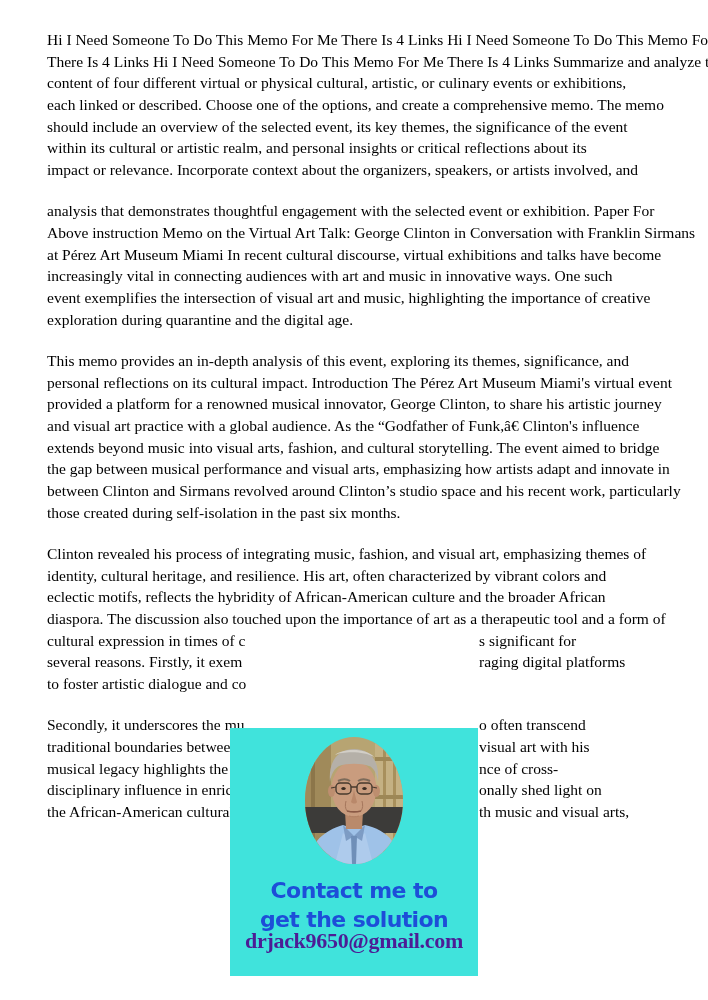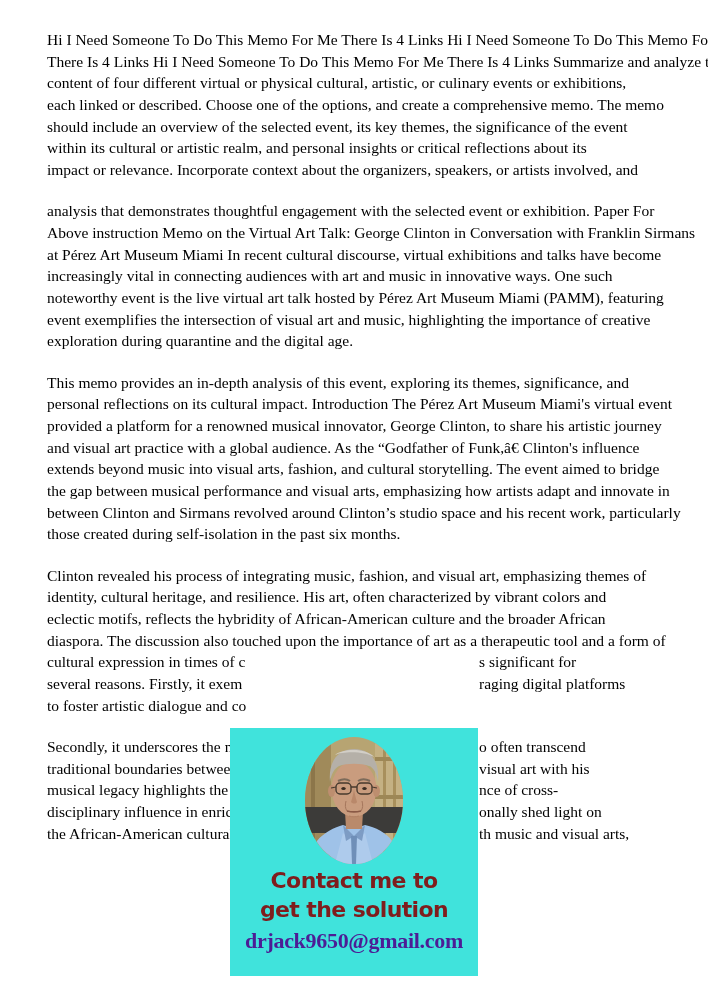--- a/index.html
+++ b/index.html
@@ -50,29 +50,29 @@
     transform: translateX(-50%);
     top: 9px;
     width: 98px;
     height: 127px;
     border-radius: 50%;
     overflow: hidden;
   }
   .avatar svg { display: block; width: 100%; height: 100%; }
   .contact-block {
     position: absolute;
-    top: 138px;
+    top: 148px;
     left: 0;
     width: 100%;
     font-family: "DejaVu Sans", sans-serif;
     font-weight: 700;
     font-size: 22px;
     line-height: 29px;
     letter-spacing: -0.6px;
-    color: #7f1d1d;
+    color: #1d4ed8;
   }
   .email {
     position: absolute;
     top: 200px;
     left: 0;
     width: 100%;
     font-family: "Liberation Serif", serif;
     font-weight: 700;
     font-size: 22px;
     letter-spacing: -0.3px;
@@ -90,21 +90,20 @@
       <div class="line">each linked or described. Choose one of the options, and create a comprehensive memo. The memo</div>
       <div class="line">should include an overview of the selected event, its key themes, the significance of the event</div>
       <div class="line">within its cultural or artistic realm, and personal insights or critical reflections about its</div>
       <div class="line">impact or relevance. Incorporate context about the organizers, speakers, or artists involved, and</div>
     </div>
     <div class="para">
       <div class="line">analysis that demonstrates thoughtful engagement with the selected event or exhibition. Paper For</div>
       <div class="line">Above instruction Memo on the Virtual Art Talk: George Clinton in Conversation with Franklin Sirmans</div>
       <div class="line">at Pérez Art Museum Miami In recent cultural discourse, virtual exhibitions and talks have become</div>
       <div class="line">increasingly vital in connecting audiences with art and music in innovative ways. One such</div>
-      <div class="line">noteworthy event is the live virtual art talk hosted by Pérez Art Museum Miami (PAMM), featuring</div>
       <div class="line">event exemplifies the intersection of visual art and music, highlighting the importance of creative</div>
       <div class="line">exploration during quarantine and the digital age.</div>
     </div>
     <div class="para">
       <div class="line">This memo provides an in-depth analysis of this event, exploring its themes, significance, and</div>
       <div class="line">personal reflections on its cultural impact. Introduction The Pérez Art Museum Miami's virtual event</div>
       <div class="line">provided a platform for a renowned musical innovator, George Clinton, to share his artistic journey</div>
       <div class="line">and visual art practice with a global audience. As the “Godfather of Funk,â€ Clinton's influence</div>
       <div class="line">extends beyond music into visual arts, fashion, and cultural storytelling. The event aimed to bridge</div>
       <div class="line">the gap between musical performance and visual arts, emphasizing how artists adapt and innovate in</div>

